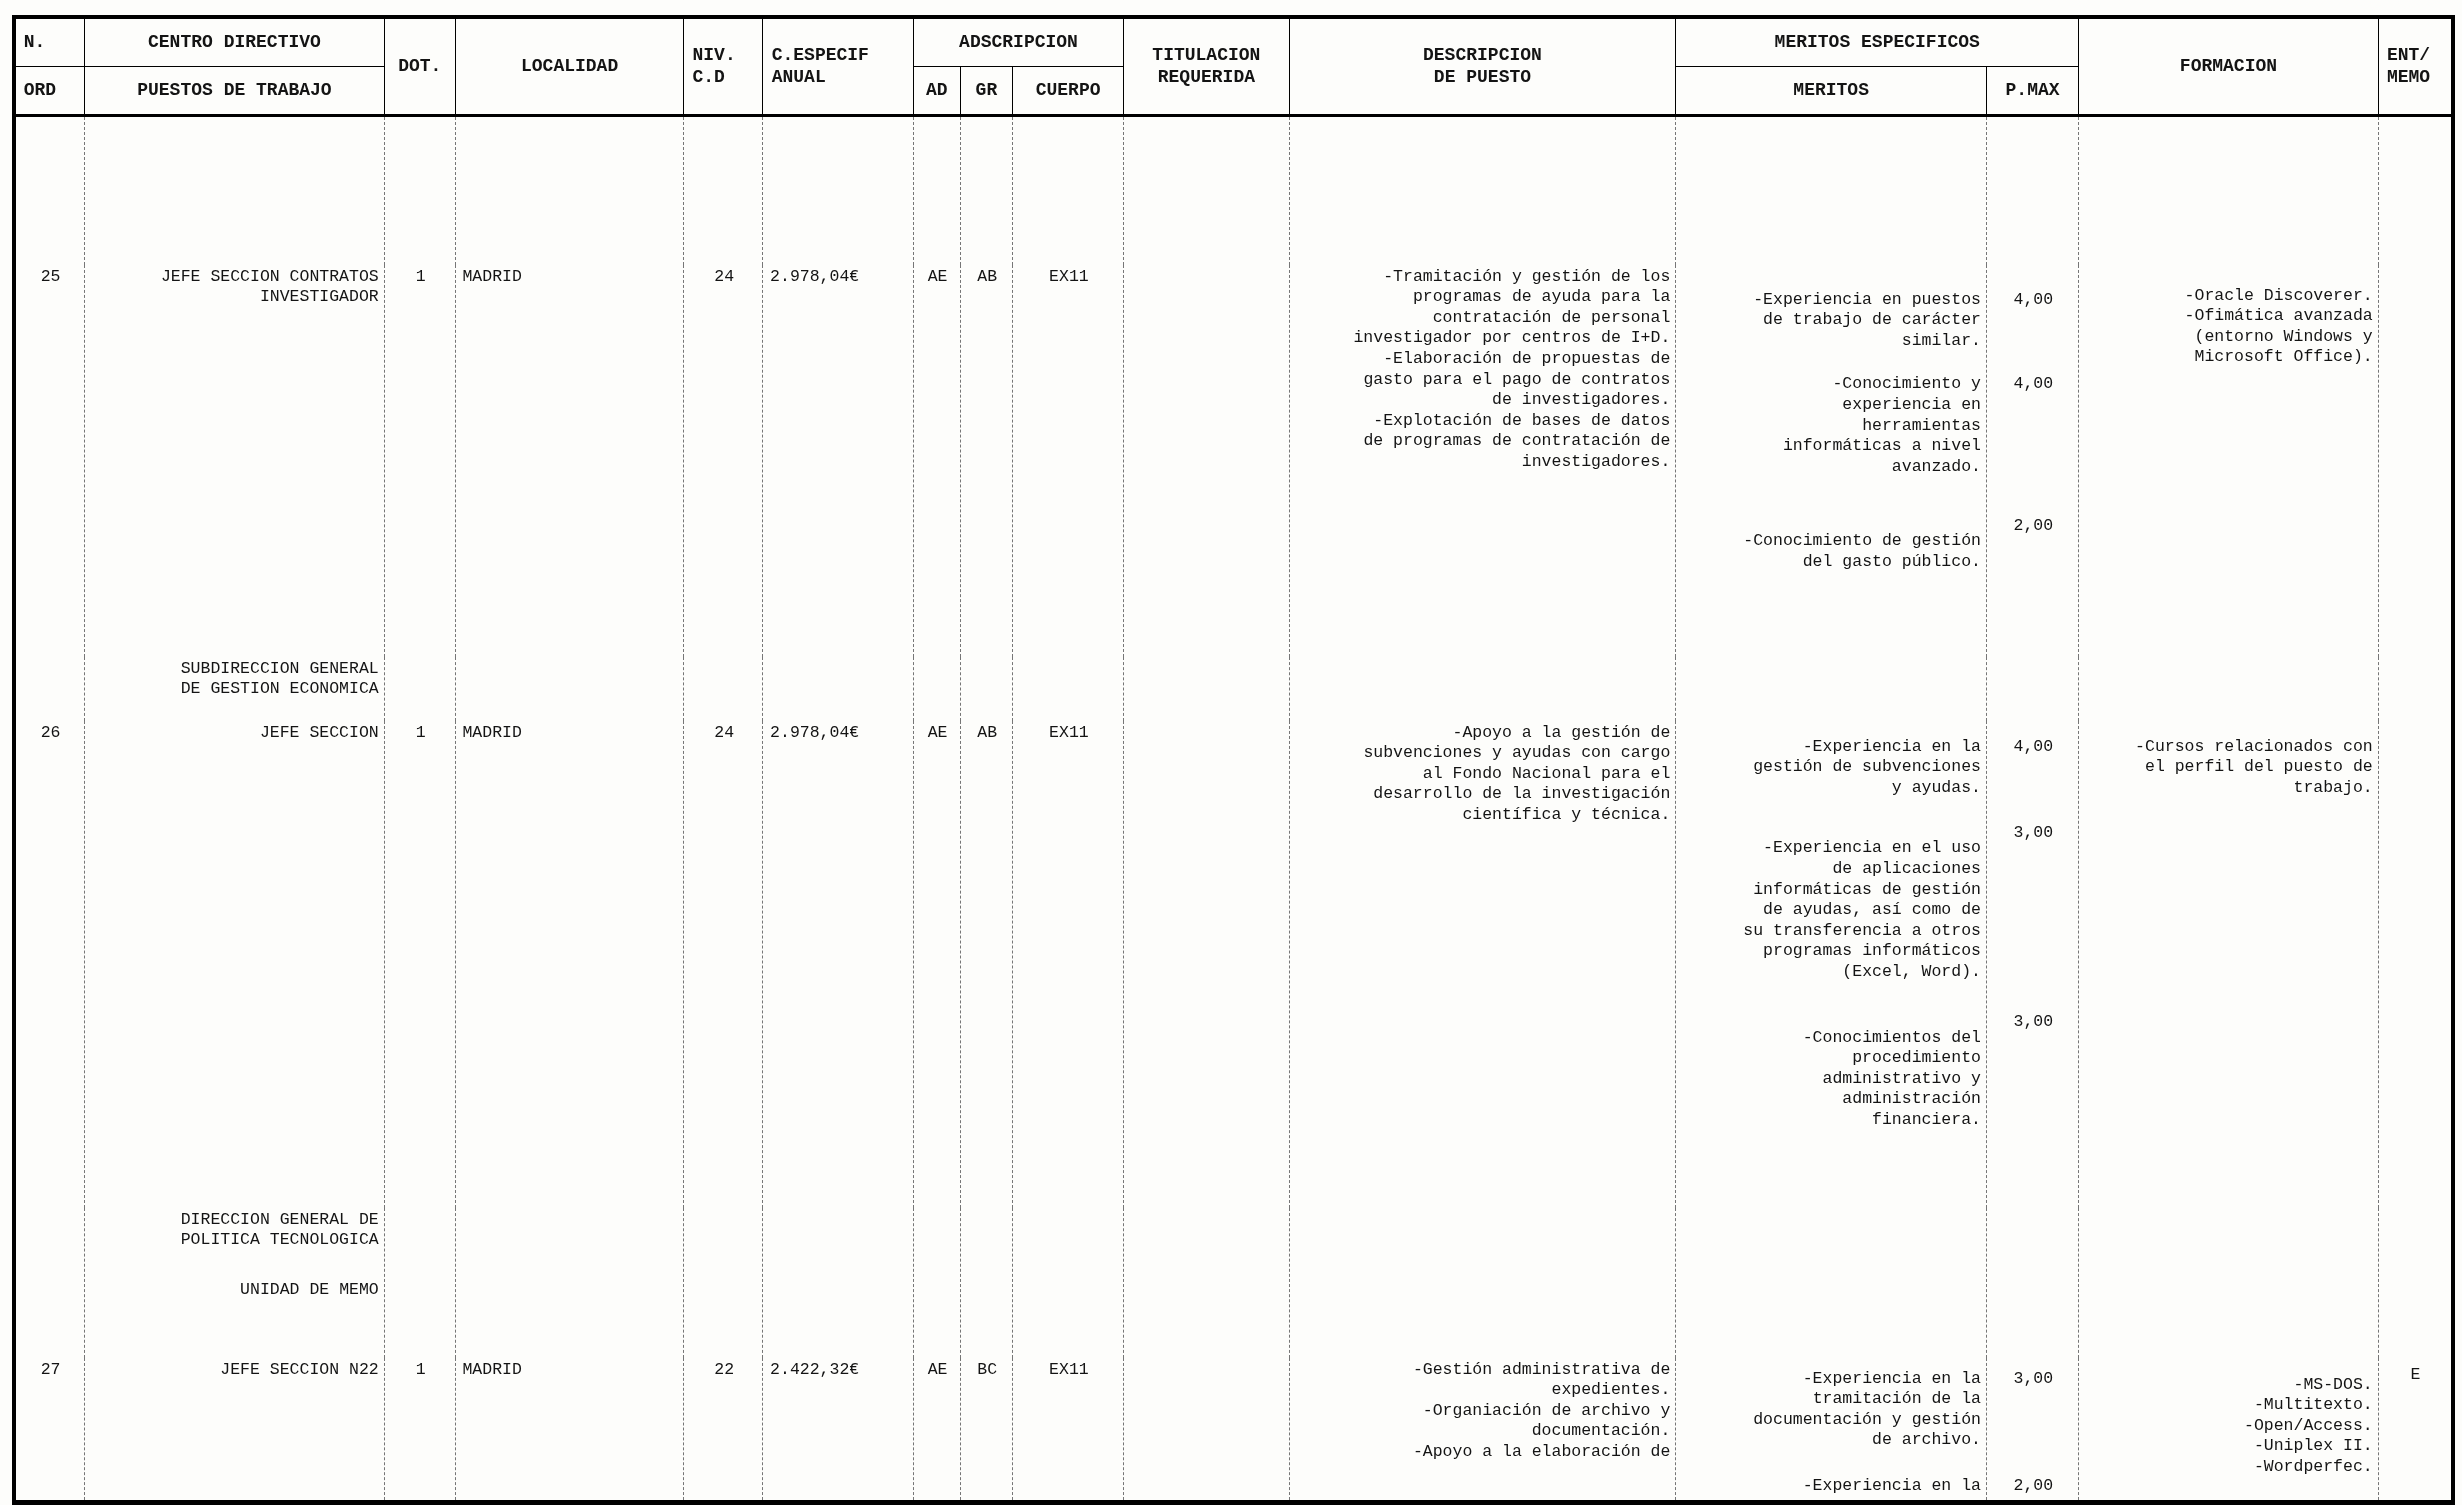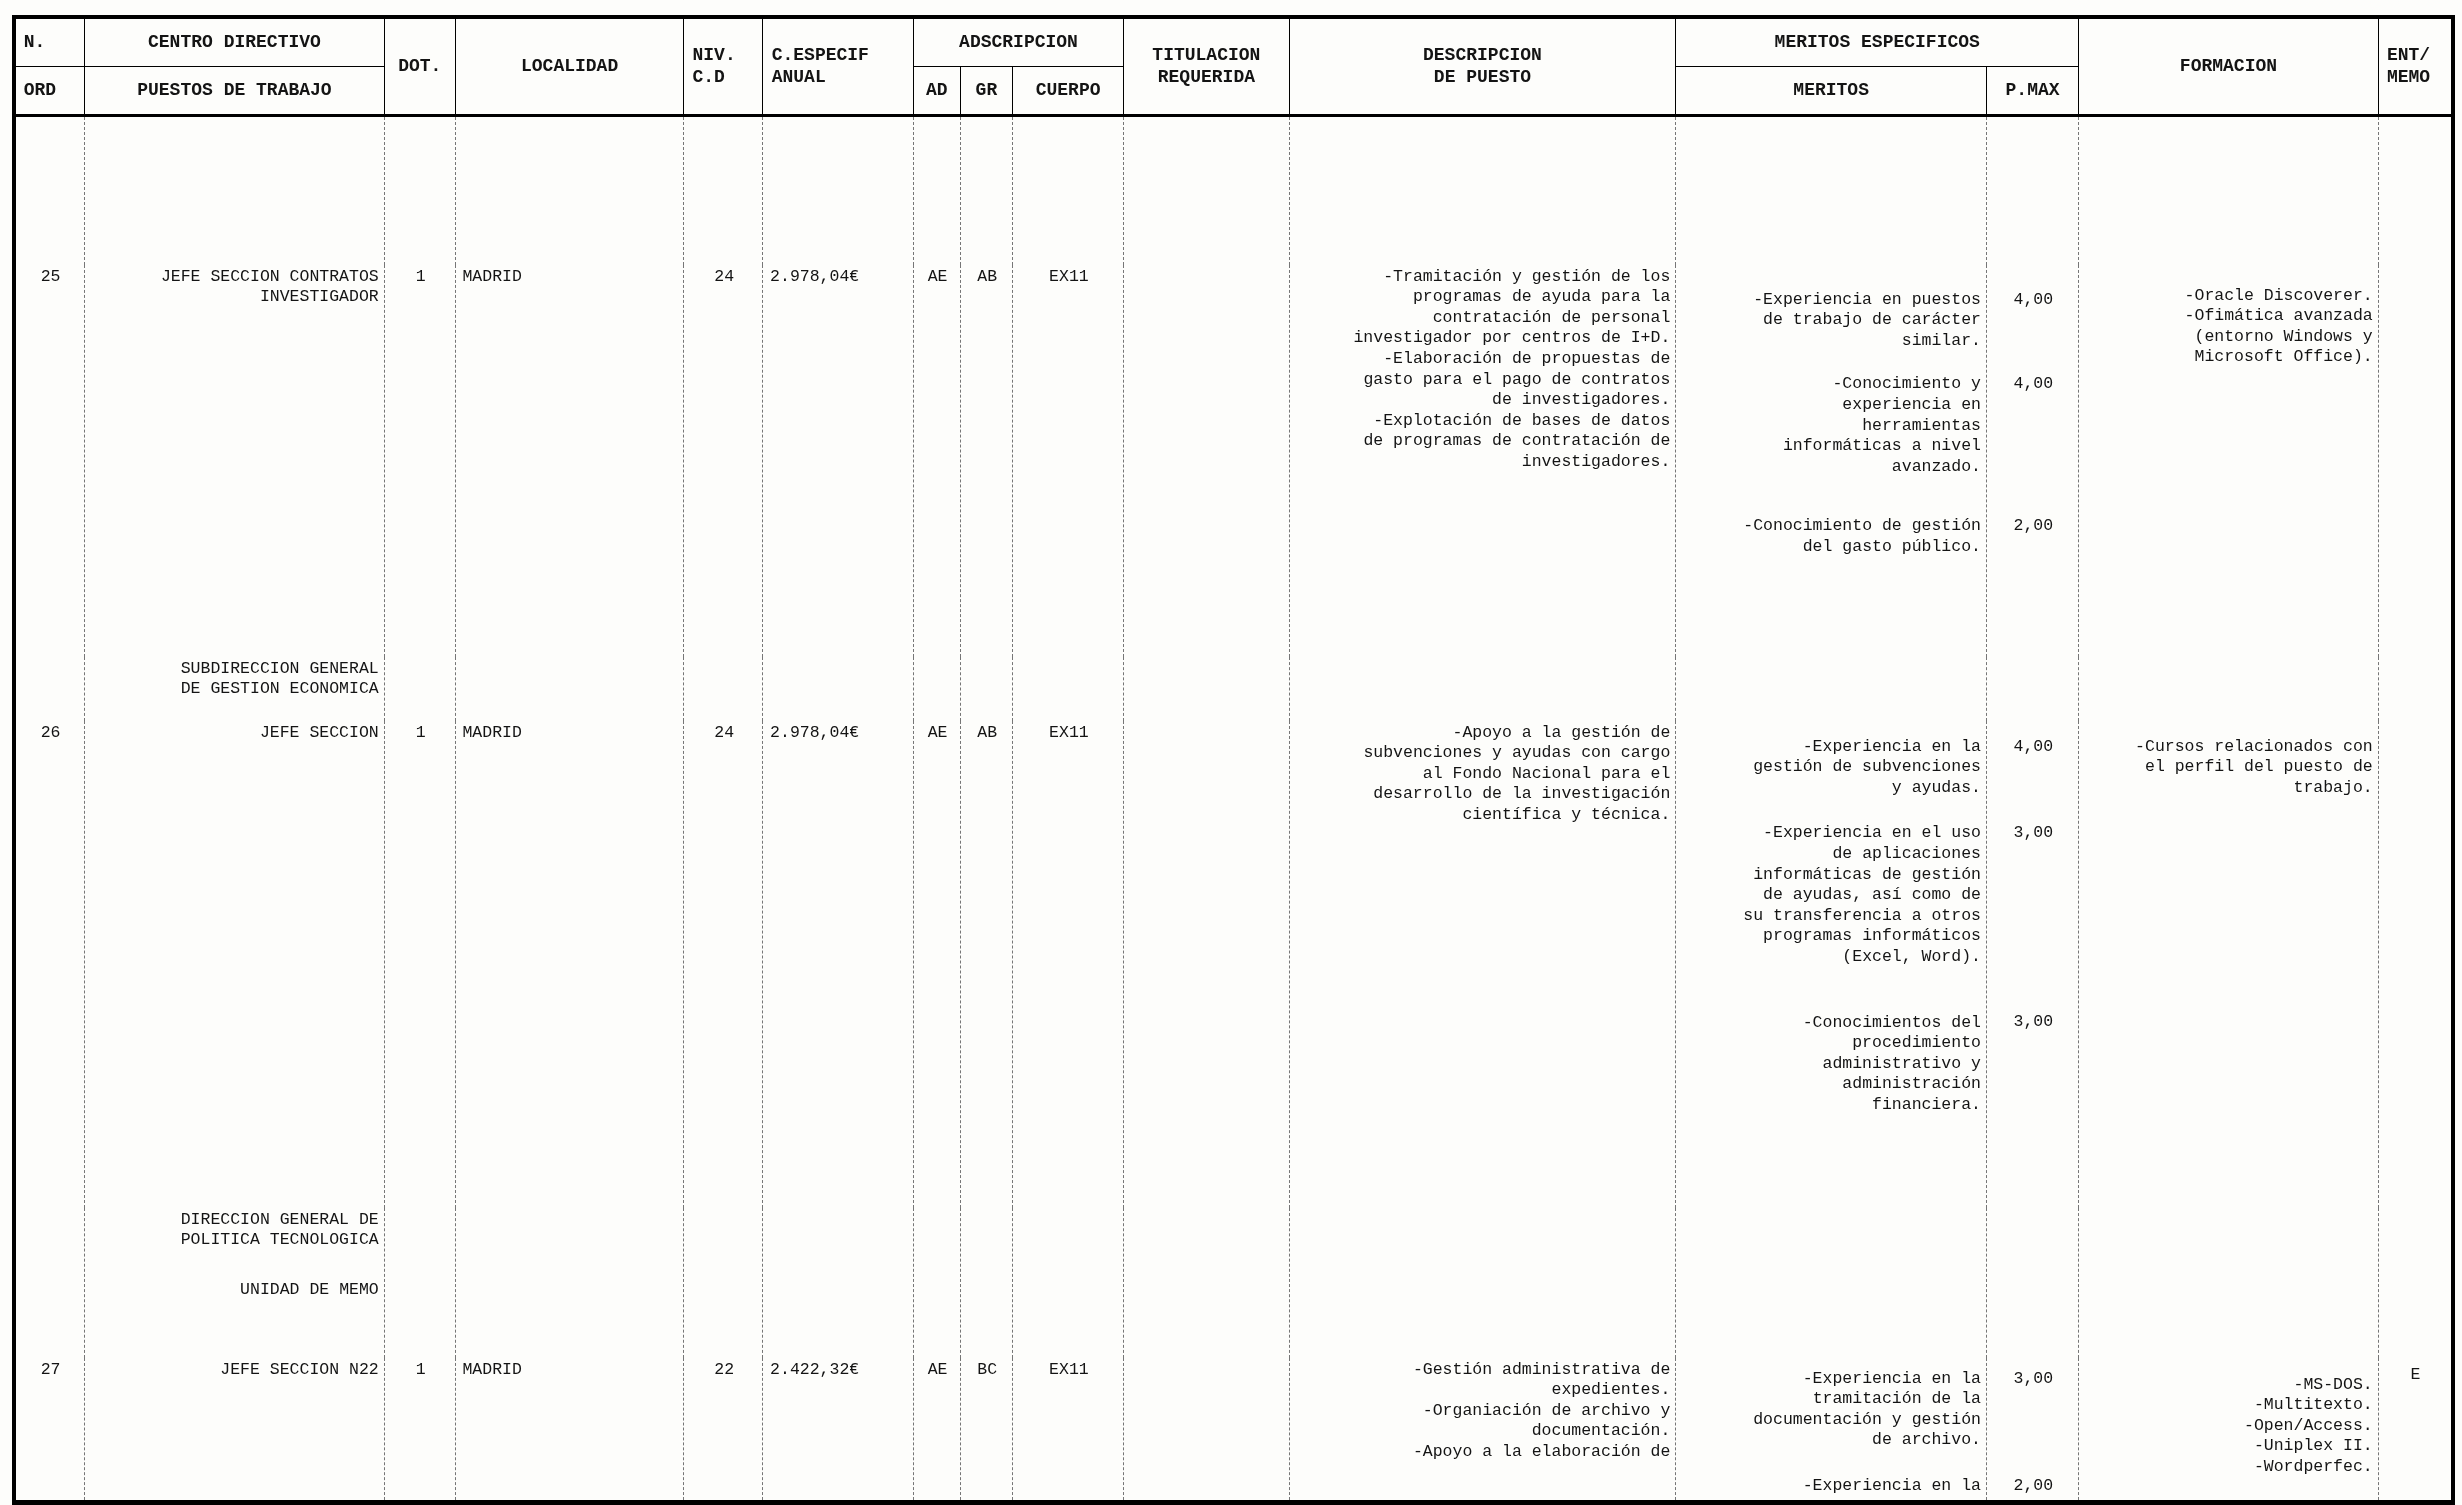--- a/index.html
+++ b/index.html
@@ -176,21 +176,21 @@
           </td>
         <td>
           <div class="pre m-item" style="margin-top:23px">-Experiencia en puestos
 de trabajo de carácter
 similar.</div>
           <div class="pre m-item" style="margin-top:23px">-Conocimiento y
 experiencia en
 herramientas
 informáticas a nivel
 avanzado.</div>
-          <div class="pre m-item" style="margin-top:39px">-Conocimiento de gestión
+          <div class="pre m-item" style="margin-top:54px">-Conocimiento de gestión
 del gasto público.</div>
         </td>
         <td class="al-c">
           <div style="margin-top:23px">4,00</div>
           <div style="margin-top:64px">4,00</div>
           <div style="margin-top:121px">2,00</div>
         </td>
         <td>
             <div class="pre" style="margin-top:19px">-Oracle Discoverer.
 -Ofimática avanzada
@@ -254,21 +254,21 @@
             <div class="pre">-Apoyo a la gestión de
 subvenciones y ayudas con cargo
 al Fondo Nacional para el
 desarrollo de la investigación
 científica y técnica.</div>
           </td>
         <td>
           <div class="pre m-item" style="margin-top:14px">-Experiencia en la
 gestión de subvenciones
 y ayudas.</div>
-          <div class="pre m-item" style="margin-top:25px">-Experiencia en el uso
+          <div class="pre m-item" style="margin-top:40px">-Experiencia en el uso
 de aplicaciones
 informáticas de gestión
 de ayudas, así como de
 su transferencia a otros
 programas informáticos
 (Excel, Word).</div>
           <div class="pre m-item" style="margin-top:45px">-Conocimientos del
 procedimiento
 administrativo y
 administración

